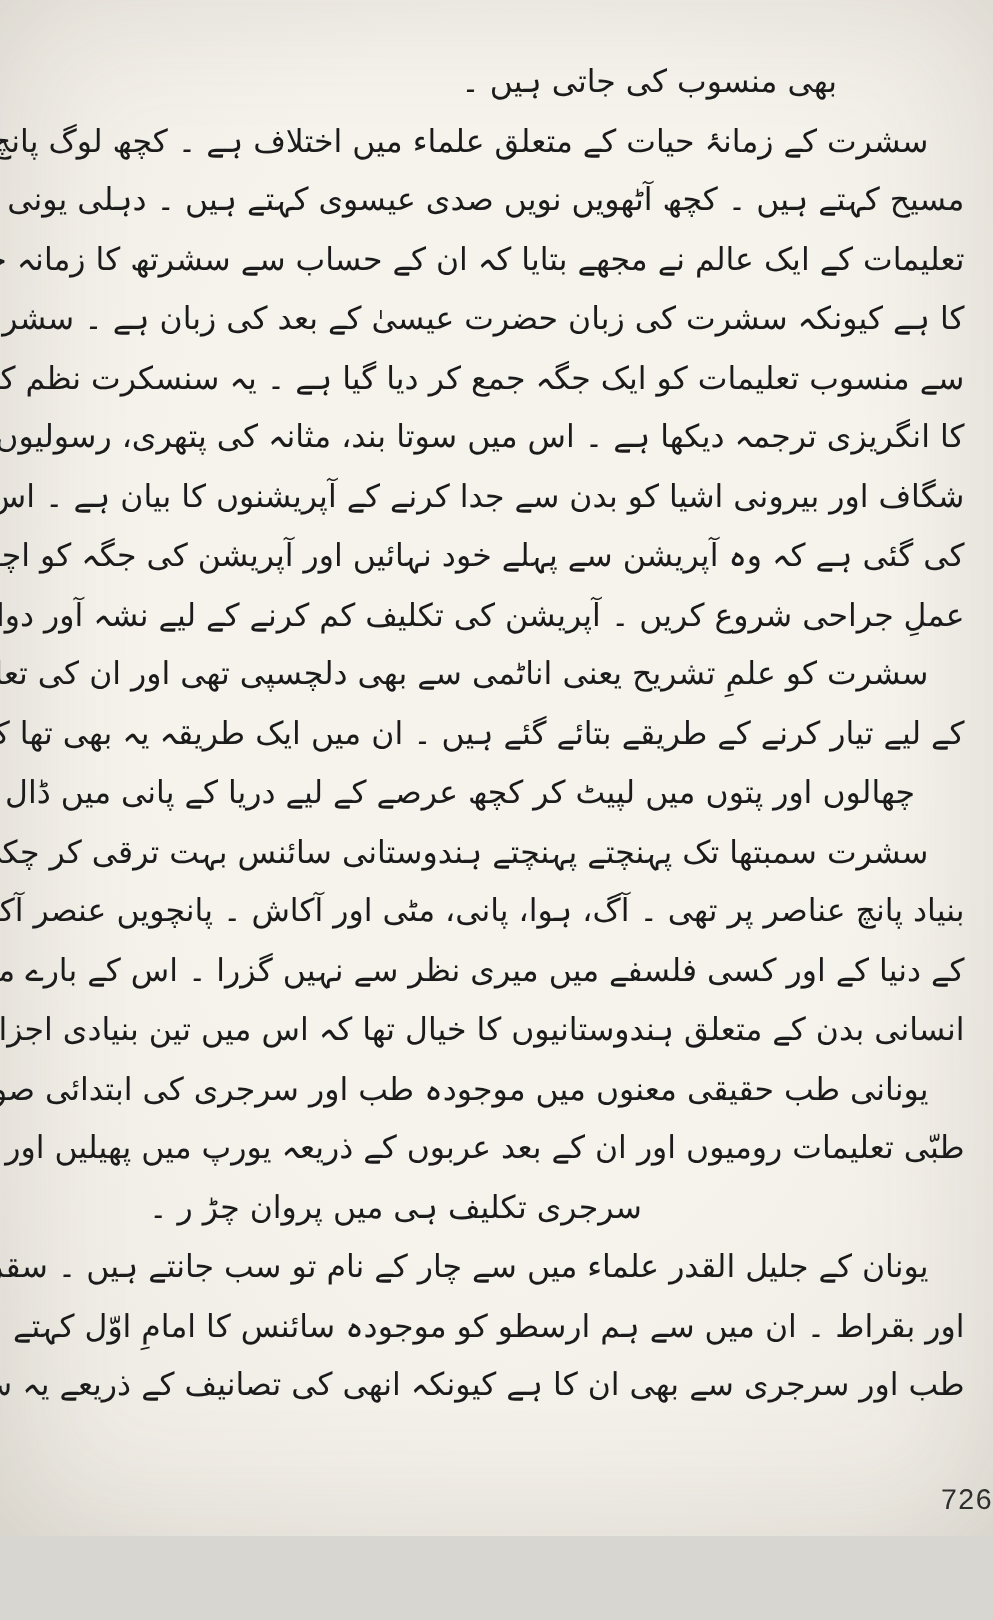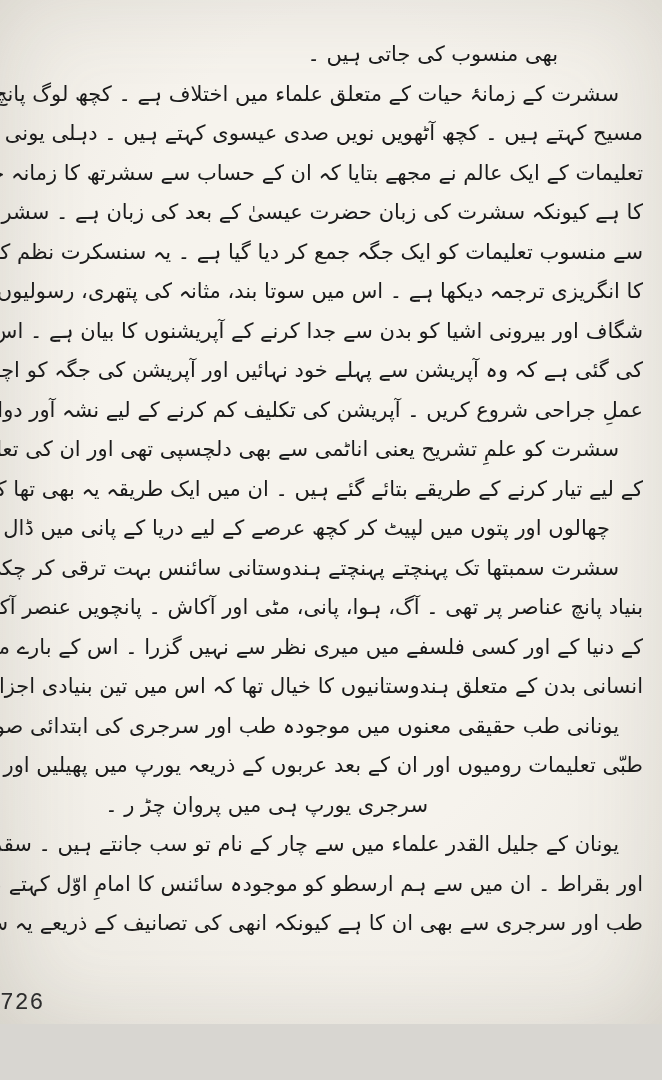--- a/index.html
+++ b/index.html
@@ -35,23 +35,23 @@
   .ind-85  { padding-right: 85px; }
   .ind-103 { padding-right: 103px; }
   .ind-33  { padding-right: 33px; }
   .ind-215 { padding-right: 215px; }
   .pagenum {
     position: absolute;
     top: 990px;
     left: 0;
     right: 0;
     direction: ltr;
-    text-align: left;
-    font-family: Liberation Mono, monospace;
-    font-size: 23px;
+    text-align: right;
+    font-family: Liberation Sans, sans-serif;
+    font-size: 19px;
     letter-spacing: 1px;
     color: #2e2e2e;
   }
 </style>
 </head>
 <body>
 
 <div class="page">
   <div class="textblock">
     <div class="line ind-85">بھی منسوب کی جاتی ہیں ۔</div>
@@ -66,19 +66,19 @@
     <div class="line">عملِ جراحی شروع کریں ۔ آپریشن کی تکلیف کم کرنے کے لیے نشہ آور دواؤں کا استعمال کیا جاتا</div>
     <div class="line p-start">سشرت کو علمِ تشریح یعنی اناٹمی سے بھی دلچسپی تھی اور ان کی تعلیمات میں انسانی بدن کو تشریح</div>
     <div class="line">کے لیے تیار کرنے کے طریقے بتائے گئے ہیں ۔ ان میں ایک طریقہ یہ بھی تھا کہ لاش کو درخت کی</div>
     <div class="line ind-33">چھالوں اور پتوں میں لپیٹ کر کچھ عرصے کے لیے دریا کے پانی میں ڈال دیتے تھے ۔</div>
     <div class="line p-start">سشرت سمبتھا تک پہنچتے پہنچتے ہندوستانی سائنس بہت ترقی کر چکی تھی ۔ ان کی سائنس کی</div>
     <div class="line">بنیاد پانچ عناصر پر تھی ۔ آگ، ہوا، پانی، مٹی اور آکاش ۔ پانچویں عنصر آکاش کا ذکر بحیثیت ایک عنصر</div>
     <div class="line">کے دنیا کے اور کسی فلسفے میں میری نظر سے نہیں گزرا ۔ اس کے بارے میں آگے بھی کچھ کہا جائے گا ۔</div>
     <div class="line">انسانی بدن کے متعلق ہندوستانیوں کا خیال تھا کہ اس میں تین بنیادی اجزا ہیں، ہوا، بلغم اور سودا ۔</div>
     <div class="line p-start">یونانی طب حقیقی معنوں میں موجودہ طب اور سرجری کی ابتدائی صورت تھی بابل مینوی یونانی</div>
     <div class="line">طبّی تعلیمات رومیوں اور ان کے بعد عربوں کے ذریعہ یورپ میں پھیلیں اور موجودہ طب اور</div>
-    <div class="line ind-215">سرجری یورپ ہی میں پروان چڑ ر ۔</div>
+    <div class="line ind-215">سرجری تکلیف ہی میں پروان چڑ ر ۔</div>
     <div class="line p-start">یونان کے جلیل القدر علماء میں سے چار کے نام تو سب جانتے ہیں ۔ سقراط، افلاطون، ارسطو</div>
     <div class="line">اور بقراط ۔ ان میں سے ہم ارسطو کو موجودہ سائنس کا امامِ اوّل کہتے ہیں اور کچھ ایسا ہی تعلق موجودہ</div>
     <div class="line">طب اور سرجری سے بھی ان کا ہے کیونکہ انھی کی تصانیف کے ذریعے یہ سائنسی نظریہ مقبول ہوا کہ</div>
   </div>
   <div class="pagenum">726</div>
 </div>
 
 </body></html>

